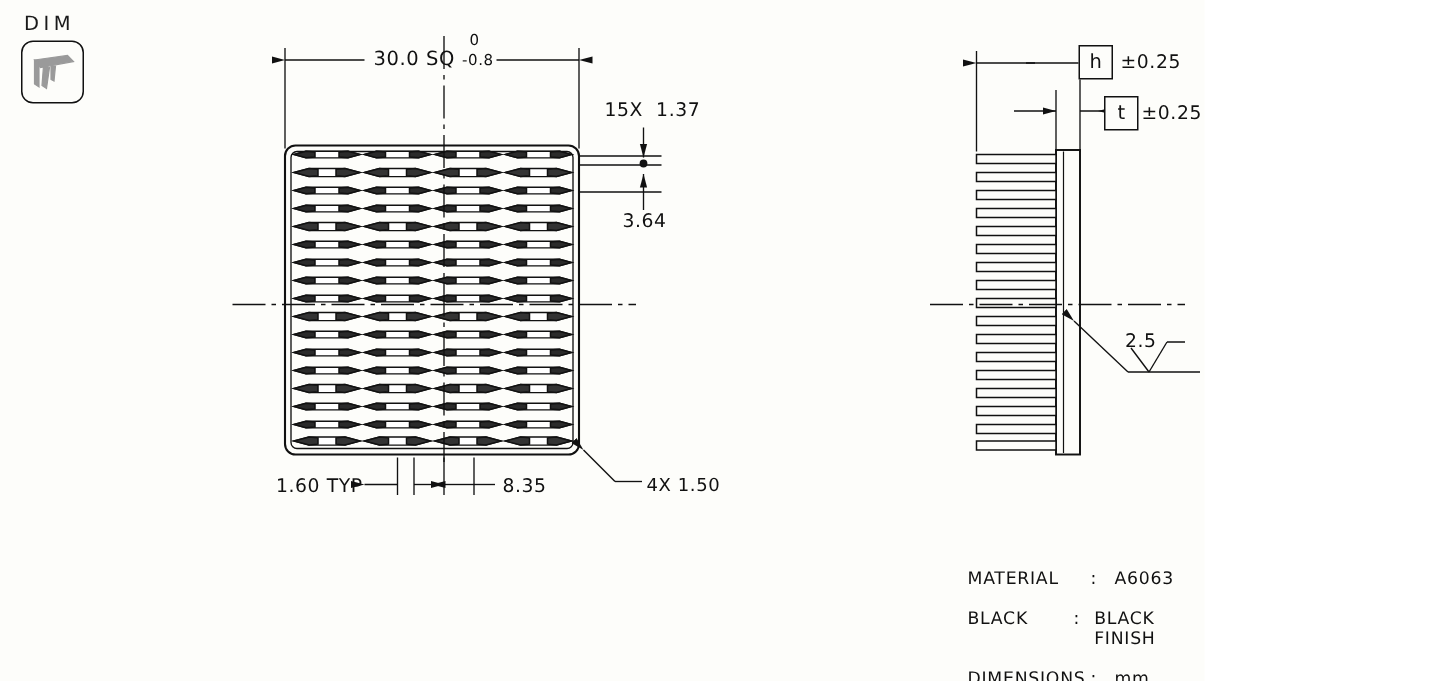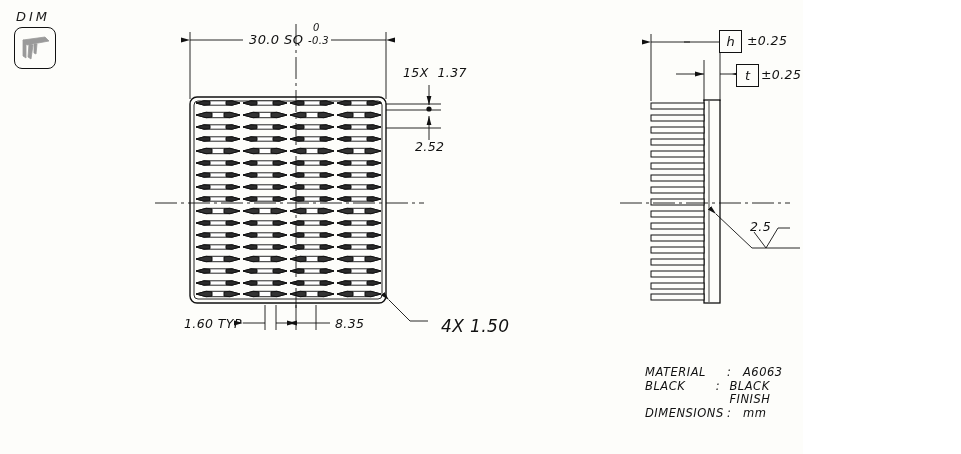--- a/index.html
+++ b/index.html
@@ -7,21 +7,20 @@
     padding: 0;
     background: #ffffff;
   }
   #canvas {
     position: relative;
     width: 803px;
     height: 454px;
     background: #fdfdfa;
     overflow: hidden;
     font-family: "DejaVu Sans", sans-serif;
-    font-style: italic;
   }
   svg.layer {
     position: absolute;
     left: 0;
     top: 0;
     width: 961px;
     height: 454px;
   }
   
   #dim-badge {
@@ -62,20 +61,21 @@
     left: 645px;
     top: 366px;
     font-family: "DejaVu Sans", sans-serif;
     font-size: 11.5px;
     color: #111;
     letter-spacing: 0.5px;
     line-height: 13.5px;
   }
   .notes-row {
     display: flex;
+    margin-top: 13px;
   }
   .notes-key { width: 82px; }
   .notes-colon { width: 16px; }
   .notes-val { }
 </style>
 </head>
 <body>
 
 <div id="canvas">
 
@@ -417,28 +417,28 @@
         <path d="M766,248 L778,228"></path>
         <path d="M766,248 L754,232"></path>
         <path d="M778,228 L790,228"></path>
       </g>
 
     </g>
   </svg>
 
   <div class="note-text" style="left:249px; top:32px; font-size:13px;">30.0 SQ</div>
   <div class="note-text" style="left:313px; top:22px; font-size:10px;">0</div>
-  <div class="note-text" style="left:308px; top:35px; font-size:10px;">-0.3</div>
+  <div class="note-text" style="left:308px; top:35px; font-size:10px;">-0.8</div>
 
   <div class="note-text" style="left:403px; top:65px; font-size:12.5px;">15X  1.37</div>
-  <div class="note-text" style="left:415px; top:139px; font-size:12.5px;">2.52</div>
+  <div class="note-text" style="left:415px; top:139px; font-size:12.5px;">3.64</div>
 
   <div class="note-text" style="left:184px; top:316px; font-size:12.5px;text-align:center;">1.60 TYP</div>
   <div class="note-text" style="left:335px; top:316px; font-size:12.5px;text-align:right;">8.35</div>
-  <div class="note-text" style="left:441px; top:316px; font-size:17px;">4X 1.50</div>
+  <div class="note-text" style="left:431px; top:316px; font-size:12px;">4X 1.50</div>
 
   <div style="position:absolute; left:719px; top:30px; width:21px; height:21px; border:1.4px solid #111; background:#fdfdfa;">
     <div style="text-align:center; line-height:21px; font-size:13px; color:#111; font-family:'DejaVu Sans',sans-serif;">h</div>
   </div>
   <div class="note-text" style="left:747px; top:33px; font-size:12.5px;">±0.25</div>
 
   <div style="position:absolute; left:736px; top:64px; width:21px; height:21px; border:1.4px solid #111; background:#fdfdfa;">
     <div style="text-align:center; line-height:21px; font-size:13px; color:#111; font-family:'DejaVu Sans',sans-serif;">t</div>
   </div>
   <div class="note-text" style="left:761px; top:67px; font-size:12.5px;">±0.25</div>

